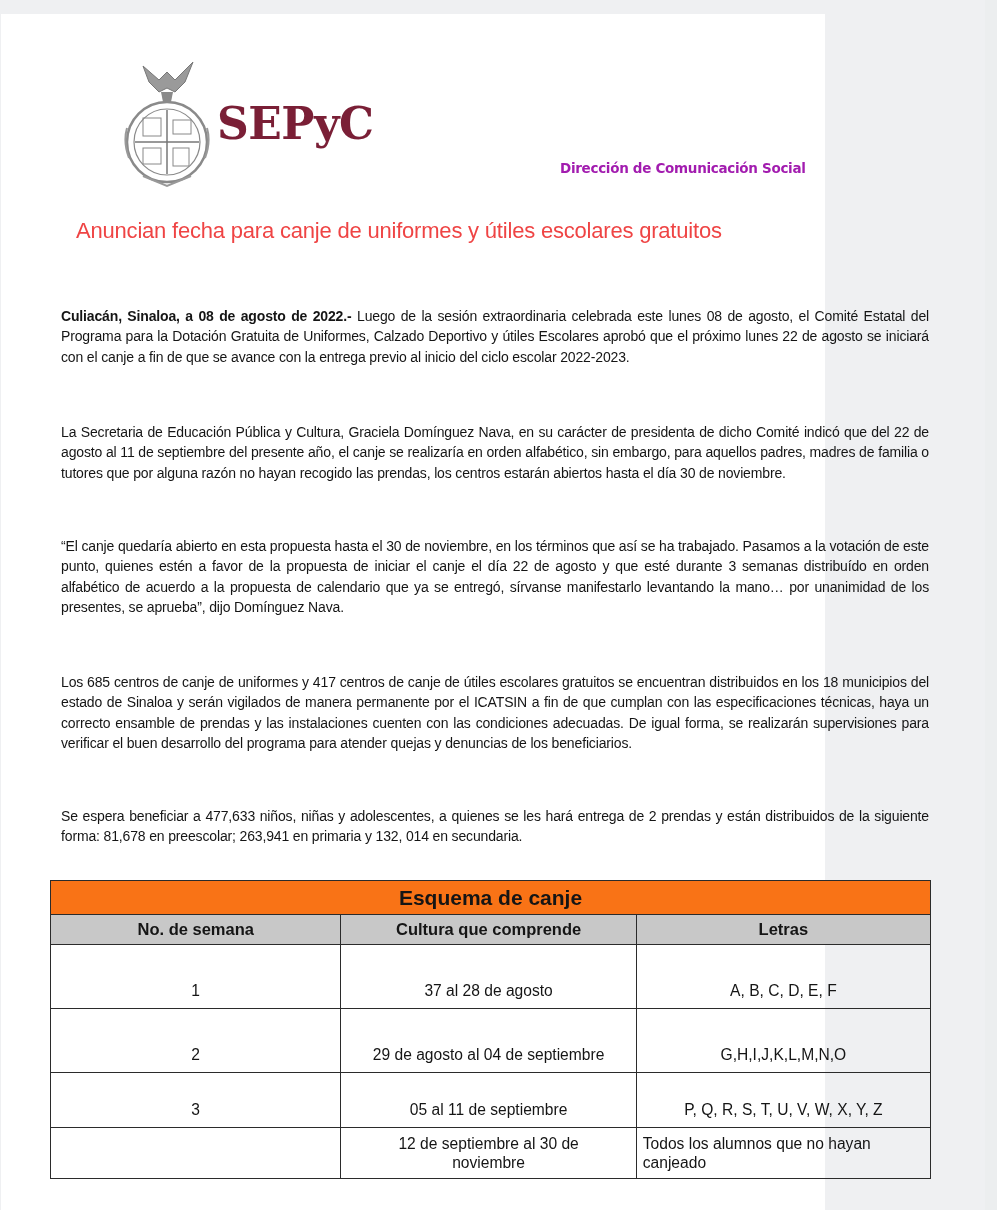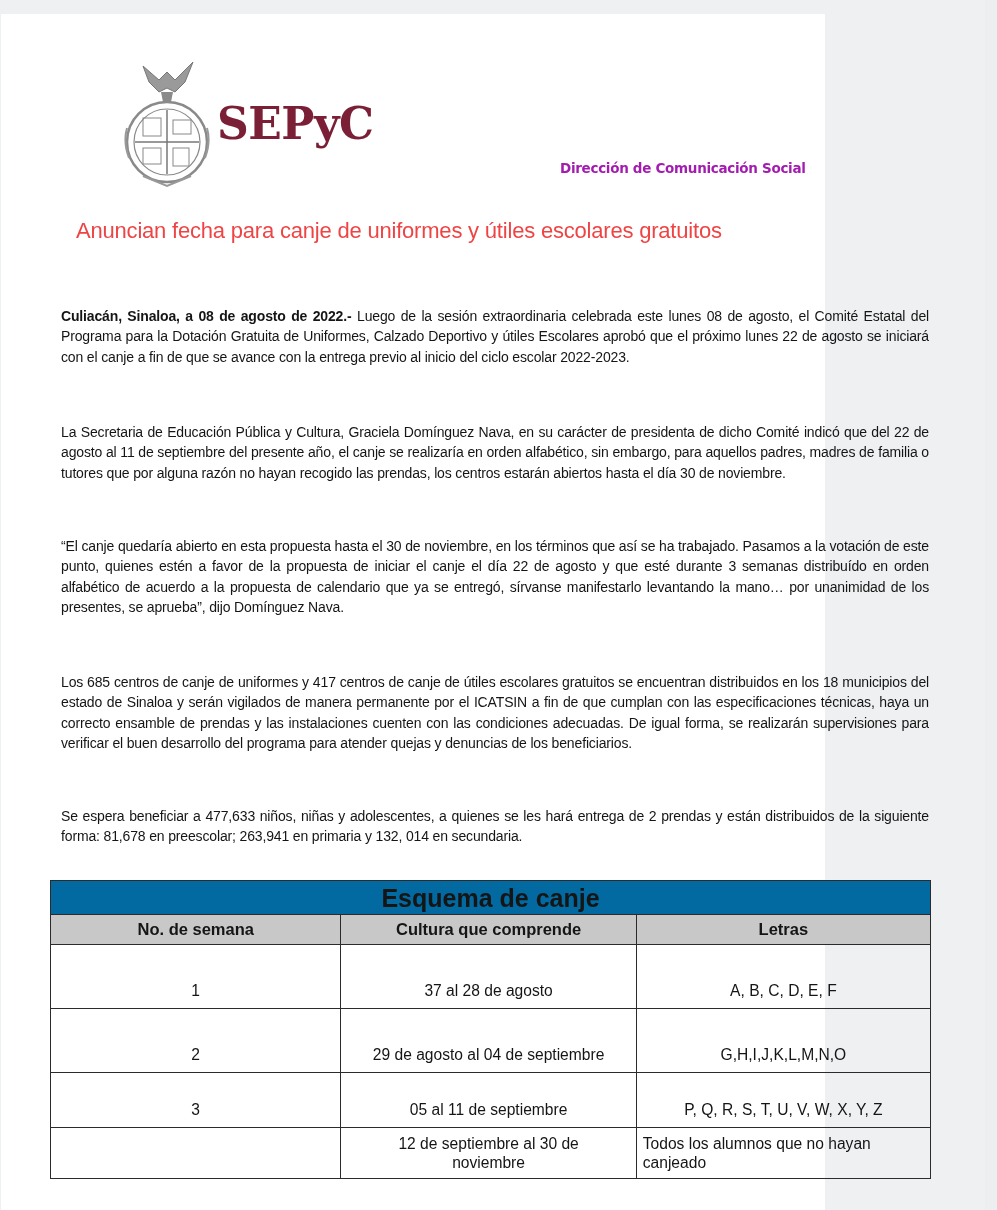--- a/index.html
+++ b/index.html
@@ -65,22 +65,22 @@
       position: absolute; left: 50px; top: 880px; width: 881px;
       border-collapse: collapse;
       font-size: 15.6px; color: #151515;
     }
     .scheme td, .scheme th {
       border: 1.5px solid #2b2b2b;
       text-align: center;
       padding: 0 6px;
     }
     .scheme .title-row th {
-      background: #0369a1; height: 33px;
-      font-size: 25px; font-weight: bold; line-height: 22px;
+      background: #f97316; height: 33px;
+      font-size: 21px; font-weight: bold; line-height: 22px;
     }
     .scheme .head-row th {
       background: #c8c8c8; height: 29px;
       font-size: 16.5px; font-weight: bold;
     }
     .scheme .data-row td { height: 55px; vertical-align: bottom; padding-bottom: 8px; }
     .scheme .data-row.short td { height: 46px; }
     .scheme .last-row td { height: 47px; vertical-align: middle; line-height: 19px; padding-top: 1px; padding-bottom: 2px; }
     .scheme .last-row td.left-al { text-align: left; }
     .c1 { width: 291px; margin-left: 32px; } .c2 { width: 291px; } .c3 { width: 291px; }

